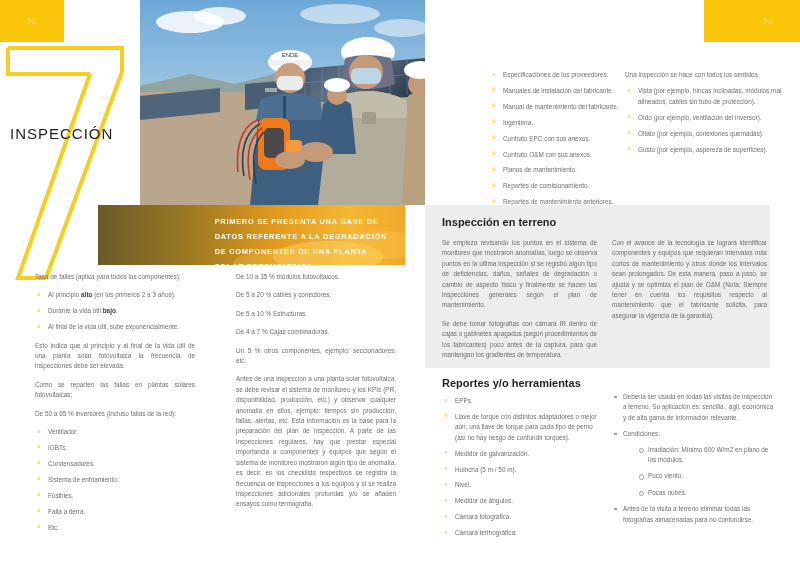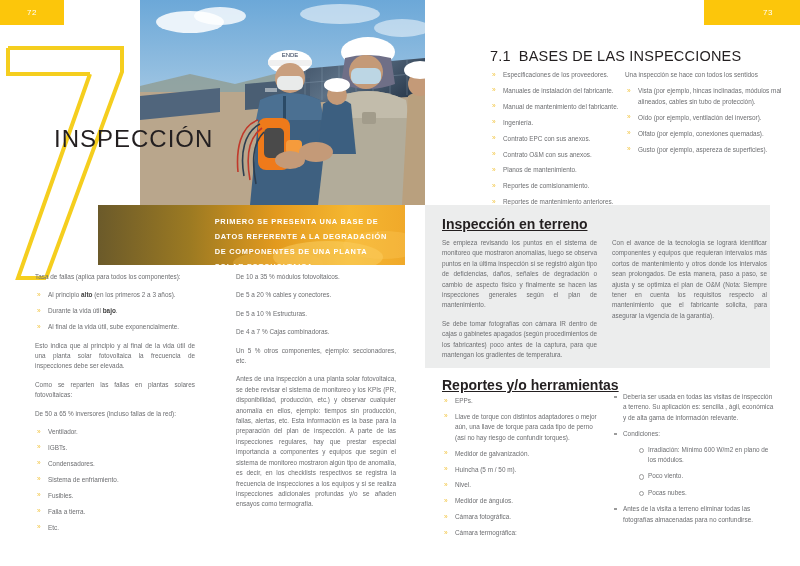--- a/index.html
+++ b/index.html
@@ -7,39 +7,38 @@
     width:800px;height:566px;
     background:#ffffff;
     font-family:"Liberation Sans", sans-serif;
     overflow:hidden;
     position:relative;
   }
   .spread{position:absolute;inset:0;background:#fff;}
 
   
   .pagetab{
-    position:absolute;width:64px;height:25px;background:#FCC60B;
+    position:absolute;width:64px;height:42px;background:#FCC60B;
     color:#ffffff;font-size:8px;letter-spacing:.5px;
     display:flex;align-items:center;justify-content:center;
   }
   .pagetab.left{left:0;top:0;}
   .pagetab.right{right:0;top:0;padding-left:32px;}
 
   
   .seven{
     position:absolute;left:-6px;top:40px;width:170px;height:250px;
     pointer-events:none;
   }
   .seven svg{display:block;}
 
   .chapter-title{
     position:absolute;left:10px;top:125px;
-    font-size:24px;letter-spacing:1px;color:#231f20;
+    font-size:15px;letter-spacing:1px;color:#231f20;
     font-weight:400;
-    margin-left:44px;
   }
 
   
   .photo{
     position:absolute;left:140px;top:0;width:285px;height:205px;
     overflow:hidden;
   }
   .photo svg{display:block;}
 
   
@@ -90,21 +89,21 @@
 
   .rcolB{position:absolute;left:625px;top:70px;width:158px;font-size:6.4px;line-height:10.4px;color:#6d6e71;}
   .rcolB p{margin:0 0 6px 0;}
 
   
   .gray{
     position:absolute;left:425px;top:205px;width:345px;height:163px;
     background:#eceded;
   }
   .panel-h{
-    position:absolute;font-size:14px;font-weight:bold;color:#231f20;text-decoration:underline;
+    position:absolute;font-size:11px;font-weight:bold;color:#231f20;
   }
   .panel-h.h1{left:442px;top:216px;}
   .panel-h.h2{left:442px;top:377px;}
 
   .ptxt{
     position:absolute;font-size:6.4px;line-height:10.4px;color:#6d6e71;
     text-align:justify;
   }
   .ptxt.p1{left:442px;top:238px;width:155px;}
   .ptxt.p2{left:612px;top:238px;width:155px;}
@@ -296,23 +295,20 @@
 
   <div class="lcol c2">
     <p>De 10 a 35 % módulos fotovoltaicos.</p>
     <p>De 5 a 20 % cables y conectores.</p>
     <p>De 5 a 10 % Estructuras.</p>
     <p>De 4 a 7 % Cajas combinadoras.</p>
     <p>Un 5 % otros componentes, ejemplo: seccionadores, etc.</p>
     <p>Antes de una inspección a una planta solar fotovoltaica, se debe revisar el sistema de monitoreo y los KPIs (PR, disponibilidad, producción, etc.) y observar cualquier anomalía en ellos, ejemplo: tiempos sin producción, fallas, alertas, etc. Esta información es la base para la preparación del plan de inspección. A parte de las inspecciones regulares, hay que prestar especial importancia a componentes y equipos que según el sistema de monitoreo mostraron algún tipo de anomalía, es decir, en los checklists respectivos se registra la frecuencia de inspecciones a los equipos y si se realiza inspecciones adicionales profundas y/o se añaden ensayos como termografía.</p>
   </div>
 
-  <div class="rtitle">
-    <span class="num">7.1</span><span>BASES DE LAS INSPECCIONES</span>
-  </div>
 
   <div class="rlist a">
     <ul class="dash">
       <li>Especificaciones de los proveedores.</li>
       <li>Manuales de instalación del fabricante.</li>
       <li>Manual de mantenimiento del fabricante.</li>
       <li>Ingeniería.</li>
       <li>Contrato EPC con sus anexos.</li>
       <li>Contrato O&amp;M con sus anexos.</li>
       <li>Planos de mantenimiento.</li>

